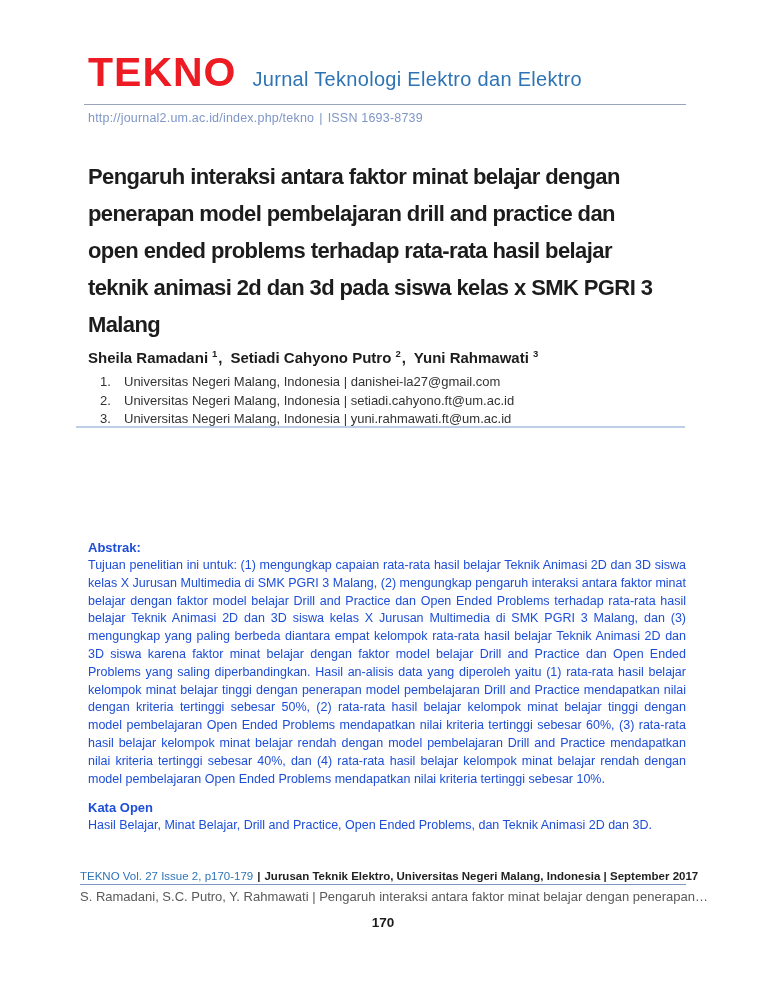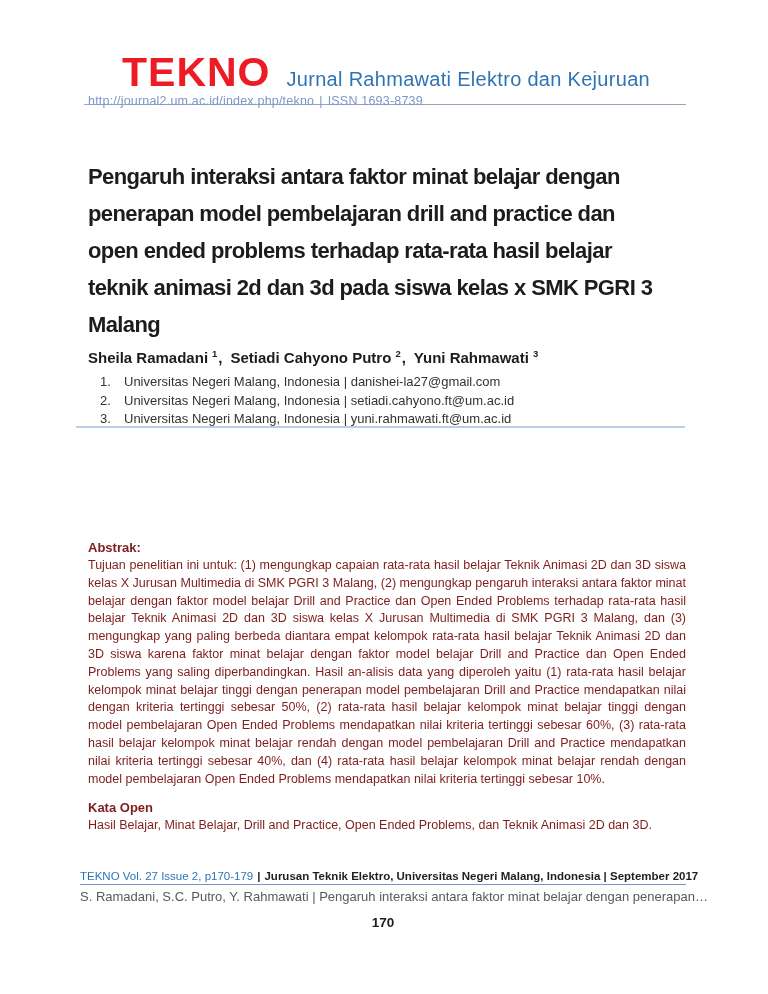--- a/index.html
+++ b/index.html
@@ -26,38 +26,37 @@
     align-items: baseline;
     gap: 16px;
     white-space: nowrap;
   }
   .logo {
     font-size: 41px;
     font-weight: 700;
     letter-spacing: 1px;
     color: #ED1C24;
     line-height: 44px;
-    margin-left: 34px;
   }
   .journal-name {
     font-size: 20px;
     color: #2E74B5;
     letter-spacing: 0.3px;
   }
   .rule-header {
     position: absolute;
     left: 84px;
     top: 104px;
     width: 602px;
     border-top: 1px solid #97A4BA;
   }
   .url-line {
     position: absolute;
     left: 88px;
-    top: 94px;
+    top: 111px;
     font-size: 12.5px;
     color: #7E96C8;
     letter-spacing: 0.2px;
     white-space: nowrap;
   }
   .url-sep { margin: 0 5px; }
 
   
   .article-title {
     position: absolute;
@@ -112,21 +111,21 @@
     width: 609px;
     border-top: 2px solid #BCCFE6;
   }
 
   
   .abstract-block {
     position: absolute;
     left: 88px;
     top: 538px;
     width: 598px;
-    color: #7f1d1d;
+    color: #1d4ed8;
   }
   .abstract-heading {
     font-size: 13px;
     font-weight: 700;
     line-height: 19px;
   }
   .abstract-body {
     font-size: 12.5px;
     line-height: 17.8px;
     text-align: justify;
@@ -184,21 +183,21 @@
     color: #1c1c1c;
   }
 </style>
 </head>
 <body>
 
 <div class="page">
 
   <div class="masthead">
     <span class="logo">TEKNO</span>
-    <span class="journal-name">Jurnal Rahmawati Elektro dan Kejuruan</span>
+    <span class="journal-name">Jurnal Teknologi Elektro dan Elektro</span>
   </div>
   <div class="rule-header"></div>
 
   <div class="url-line">
     <span>http://journal2.um.ac.id/index.php/tekno</span><span class="url-sep">|</span><span>ISSN 1693-8739</span>
   </div>
 
   <div class="article-title">
     <div class="t-line">Pengaruh interaksi antara faktor minat belajar dengan</div>
     <div class="t-line">penerapan model pembelajaran drill and practice dan</div>

